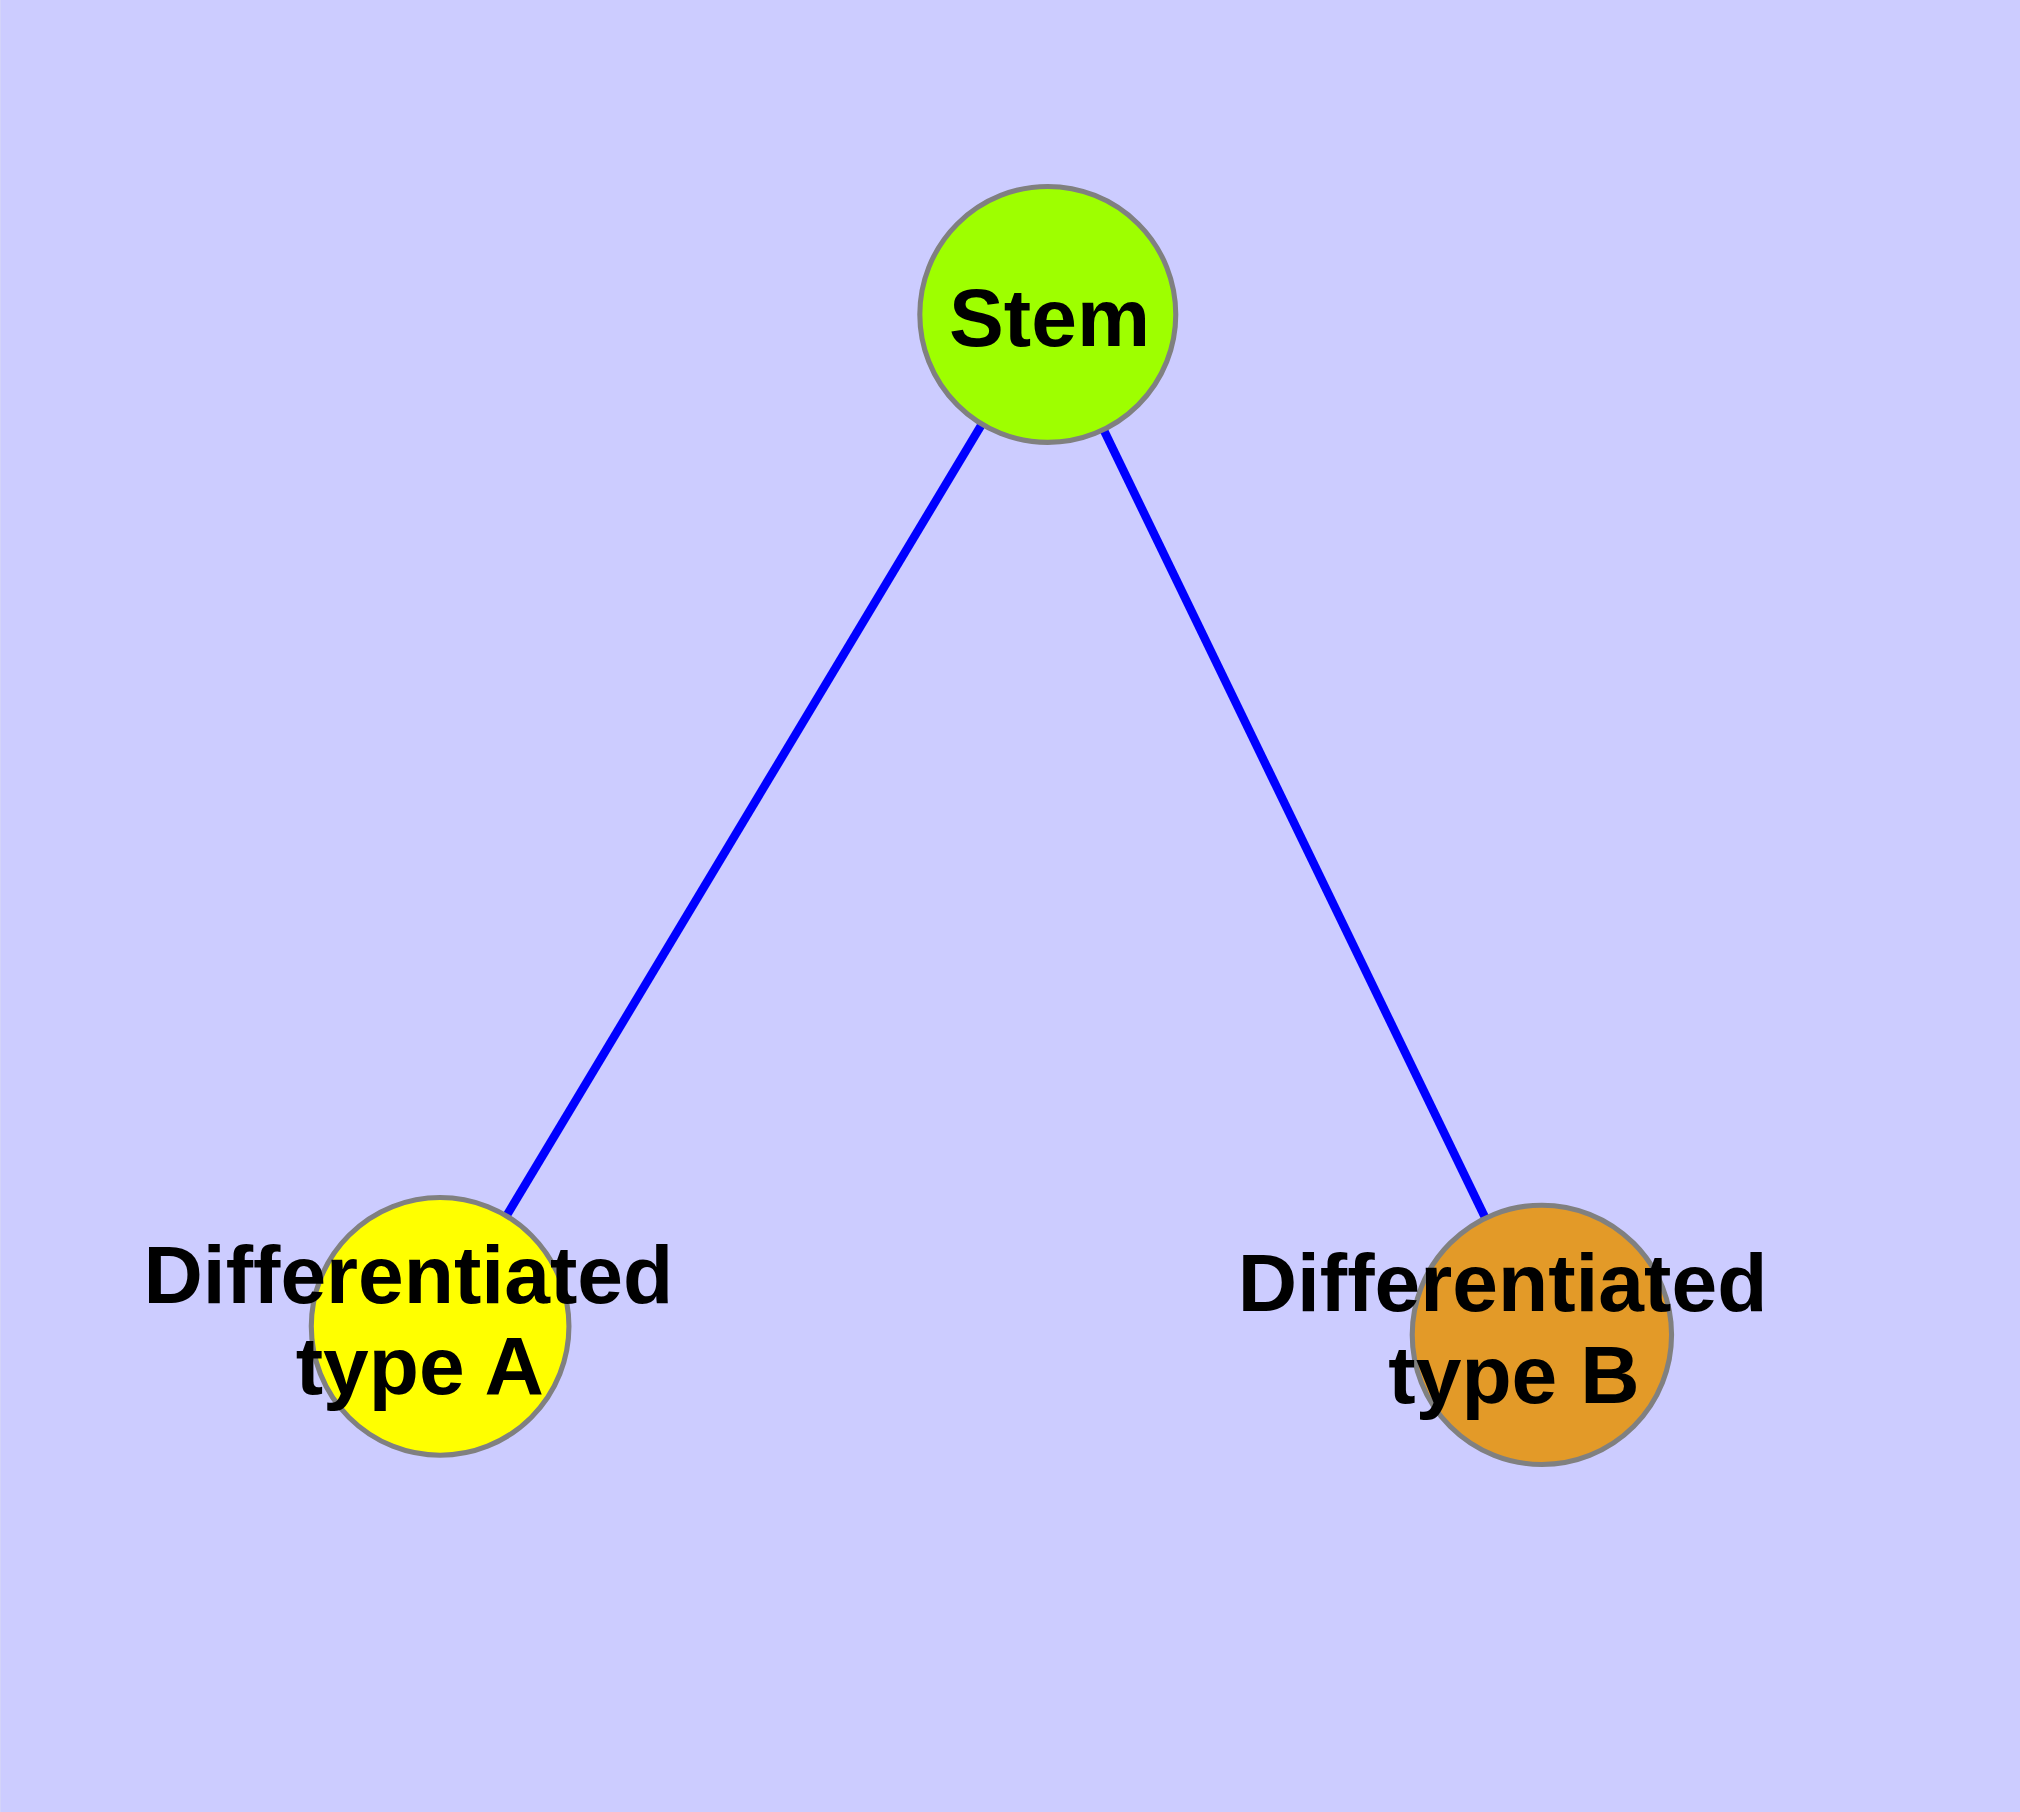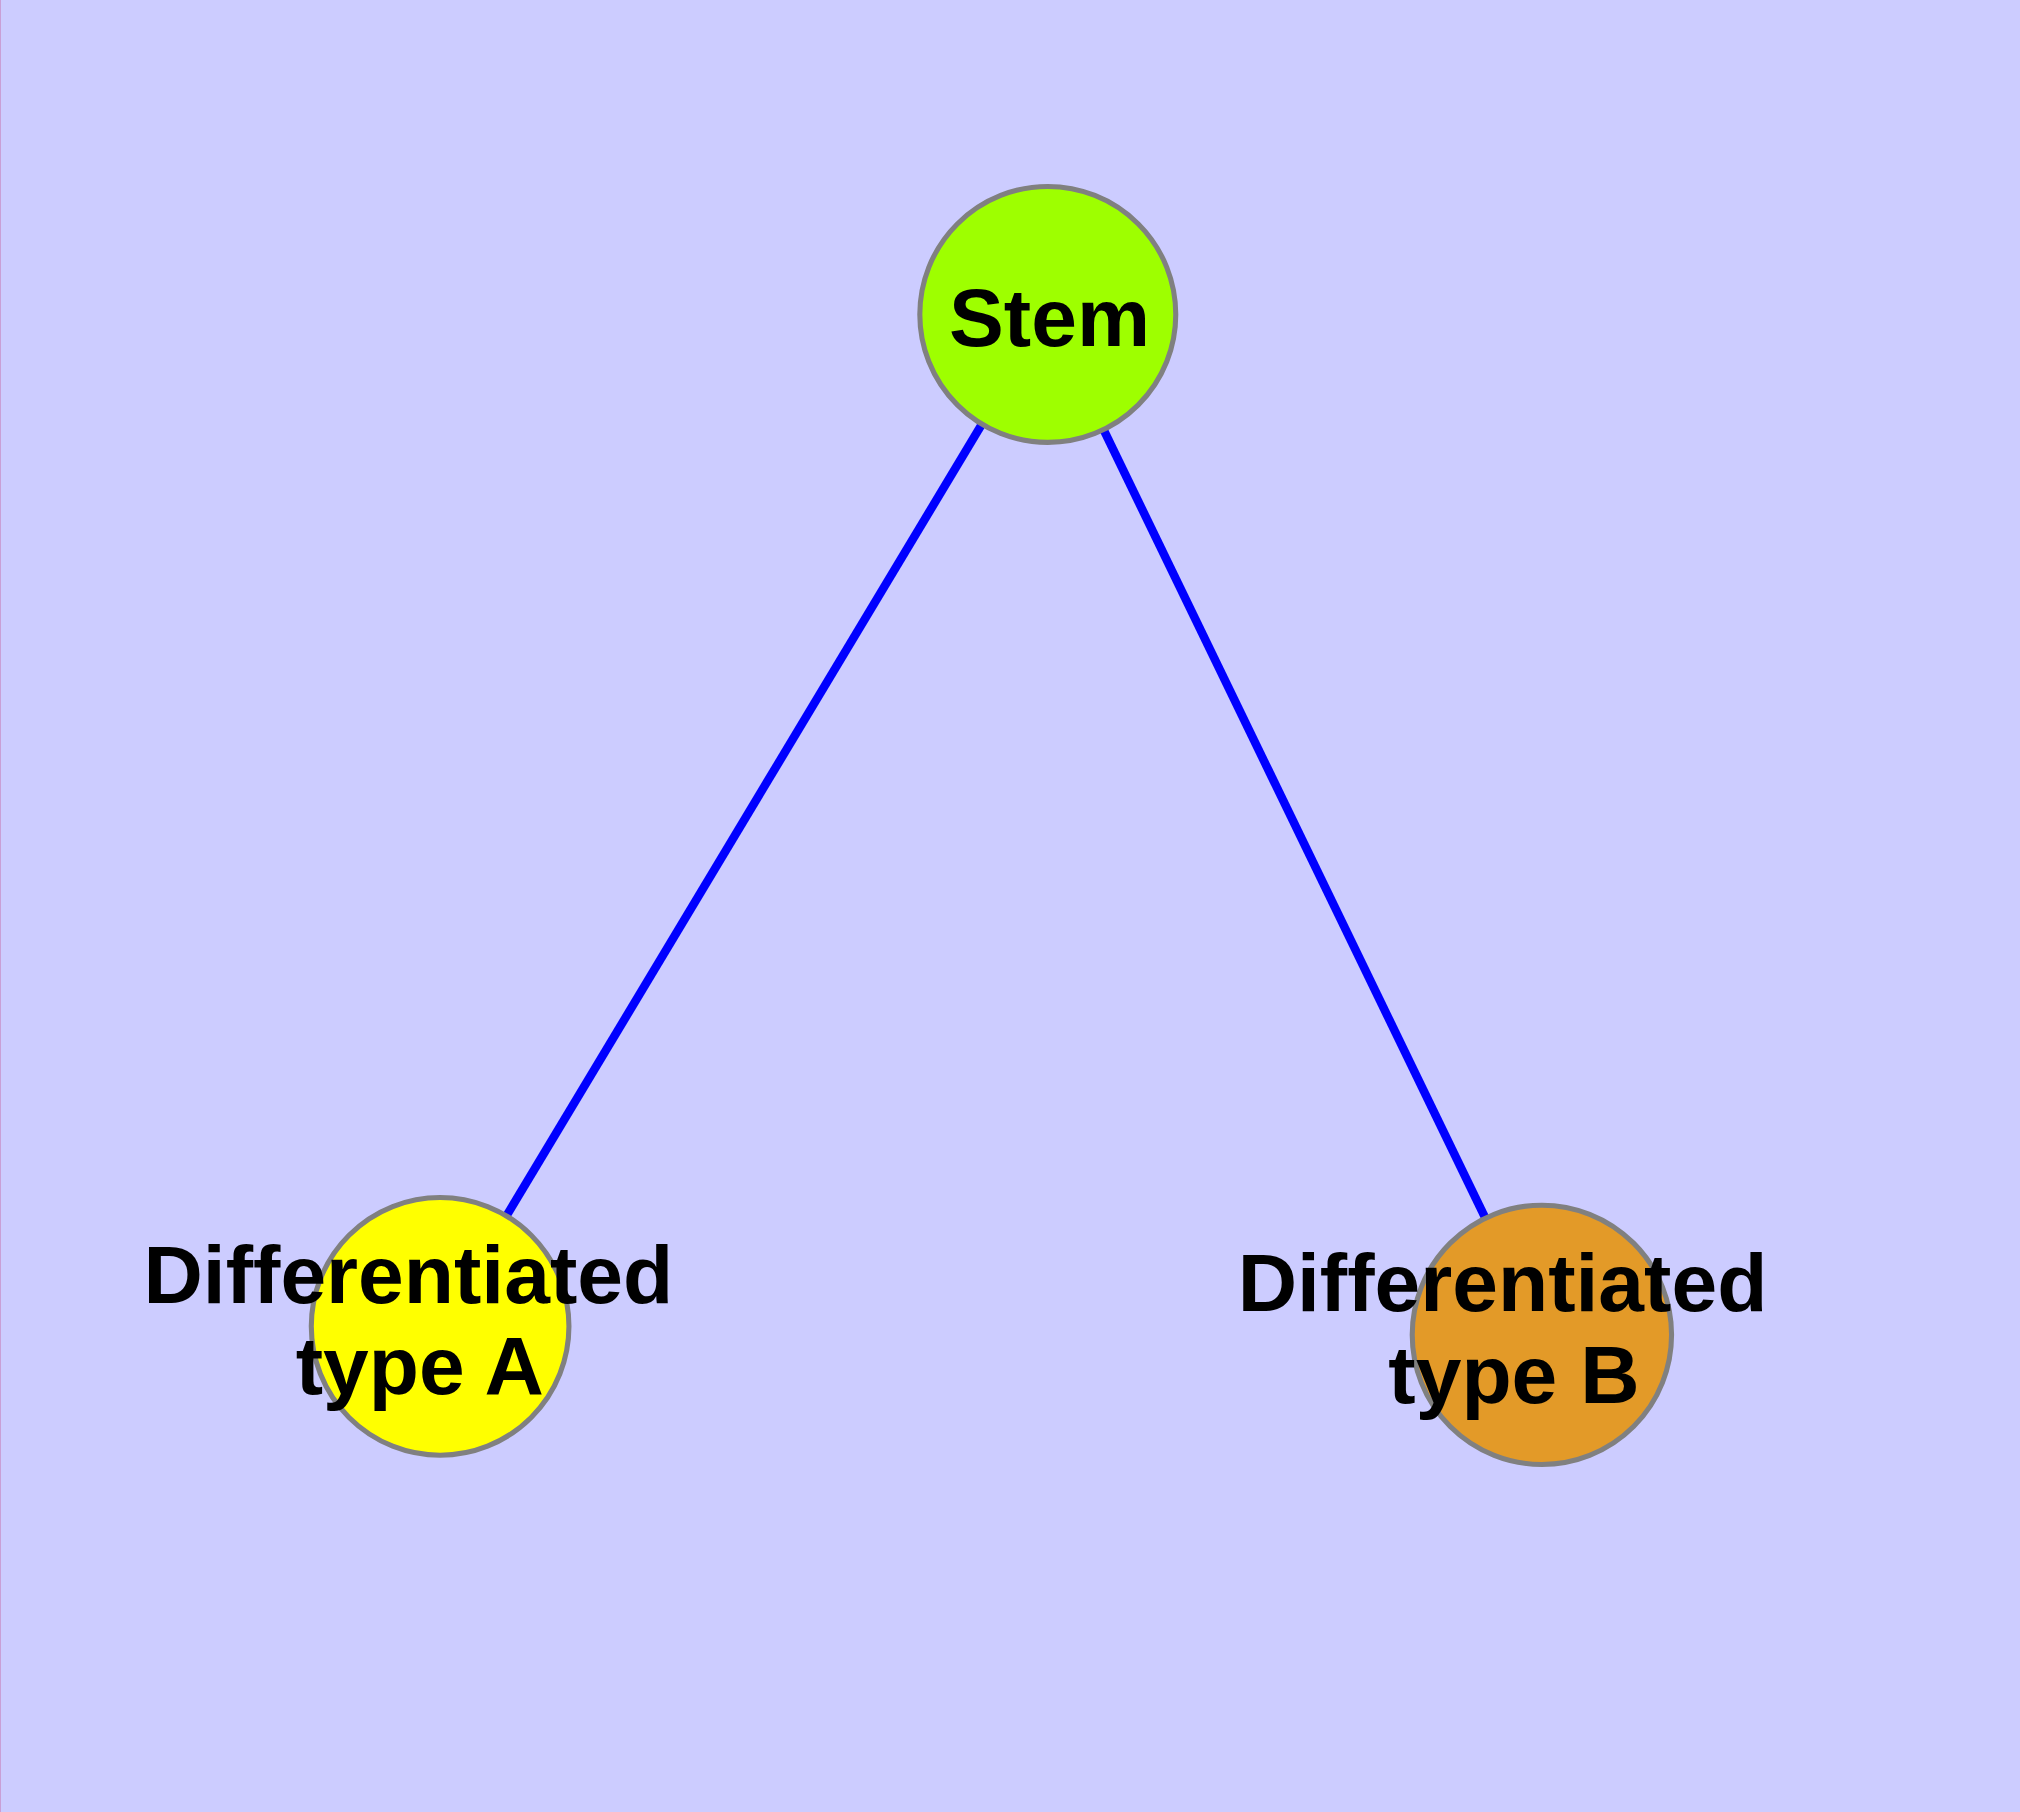--- a/index.html
+++ b/index.html
@@ -5,21 +5,21 @@
 <style>
   html, body {
     margin: 0;
     padding: 0;
     background: #ccccff;
   }
   #canvas {
     position: relative;
     width: 1826px;
     height: 1812px;
-    background: #be185d;
+    background: #e5e5e5;
     overflow: hidden;
     font-family: "Liberation Sans", "DejaVu Sans", sans-serif;
   }
   #graph-svg {
     position: absolute;
     inset: 0;
     width: 2021px;
     height: 1812px;
     display: block;
   }

